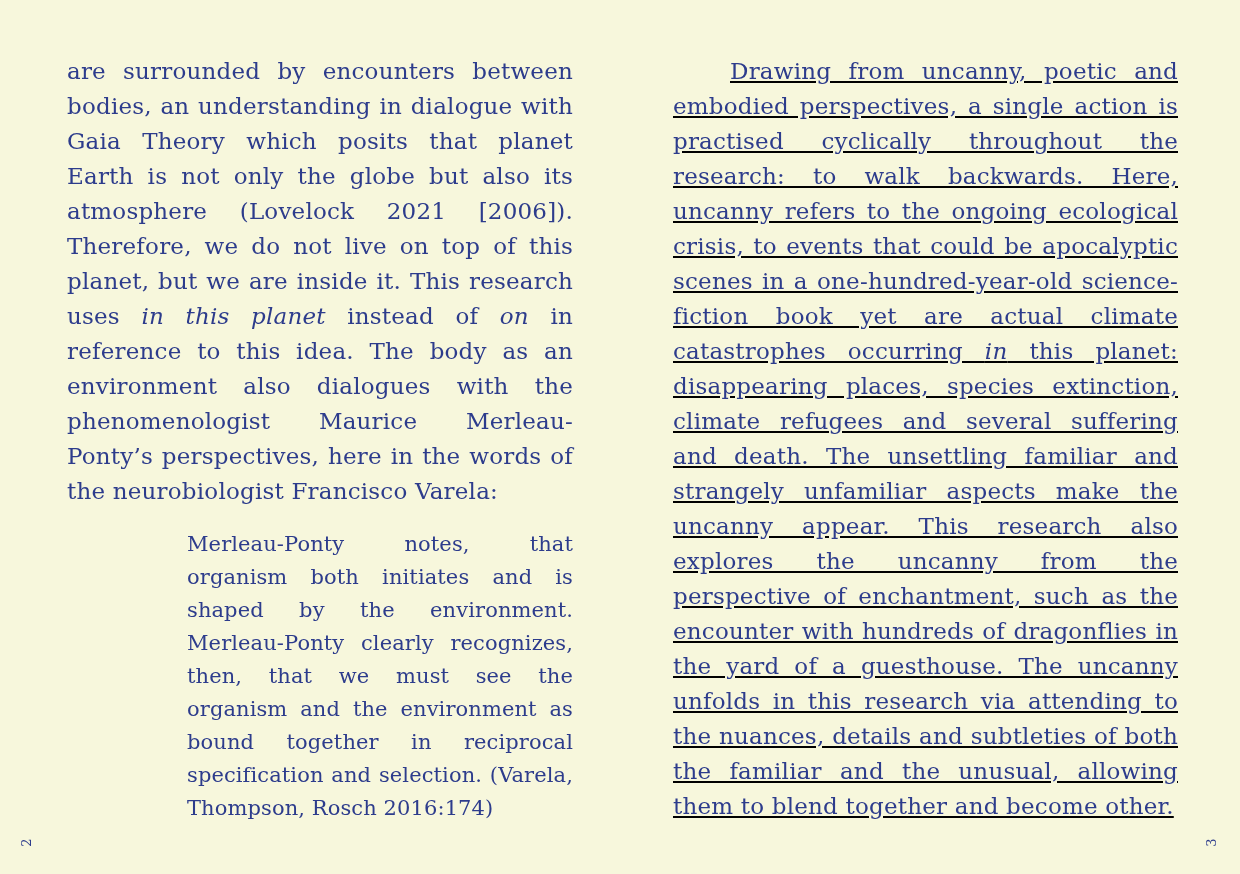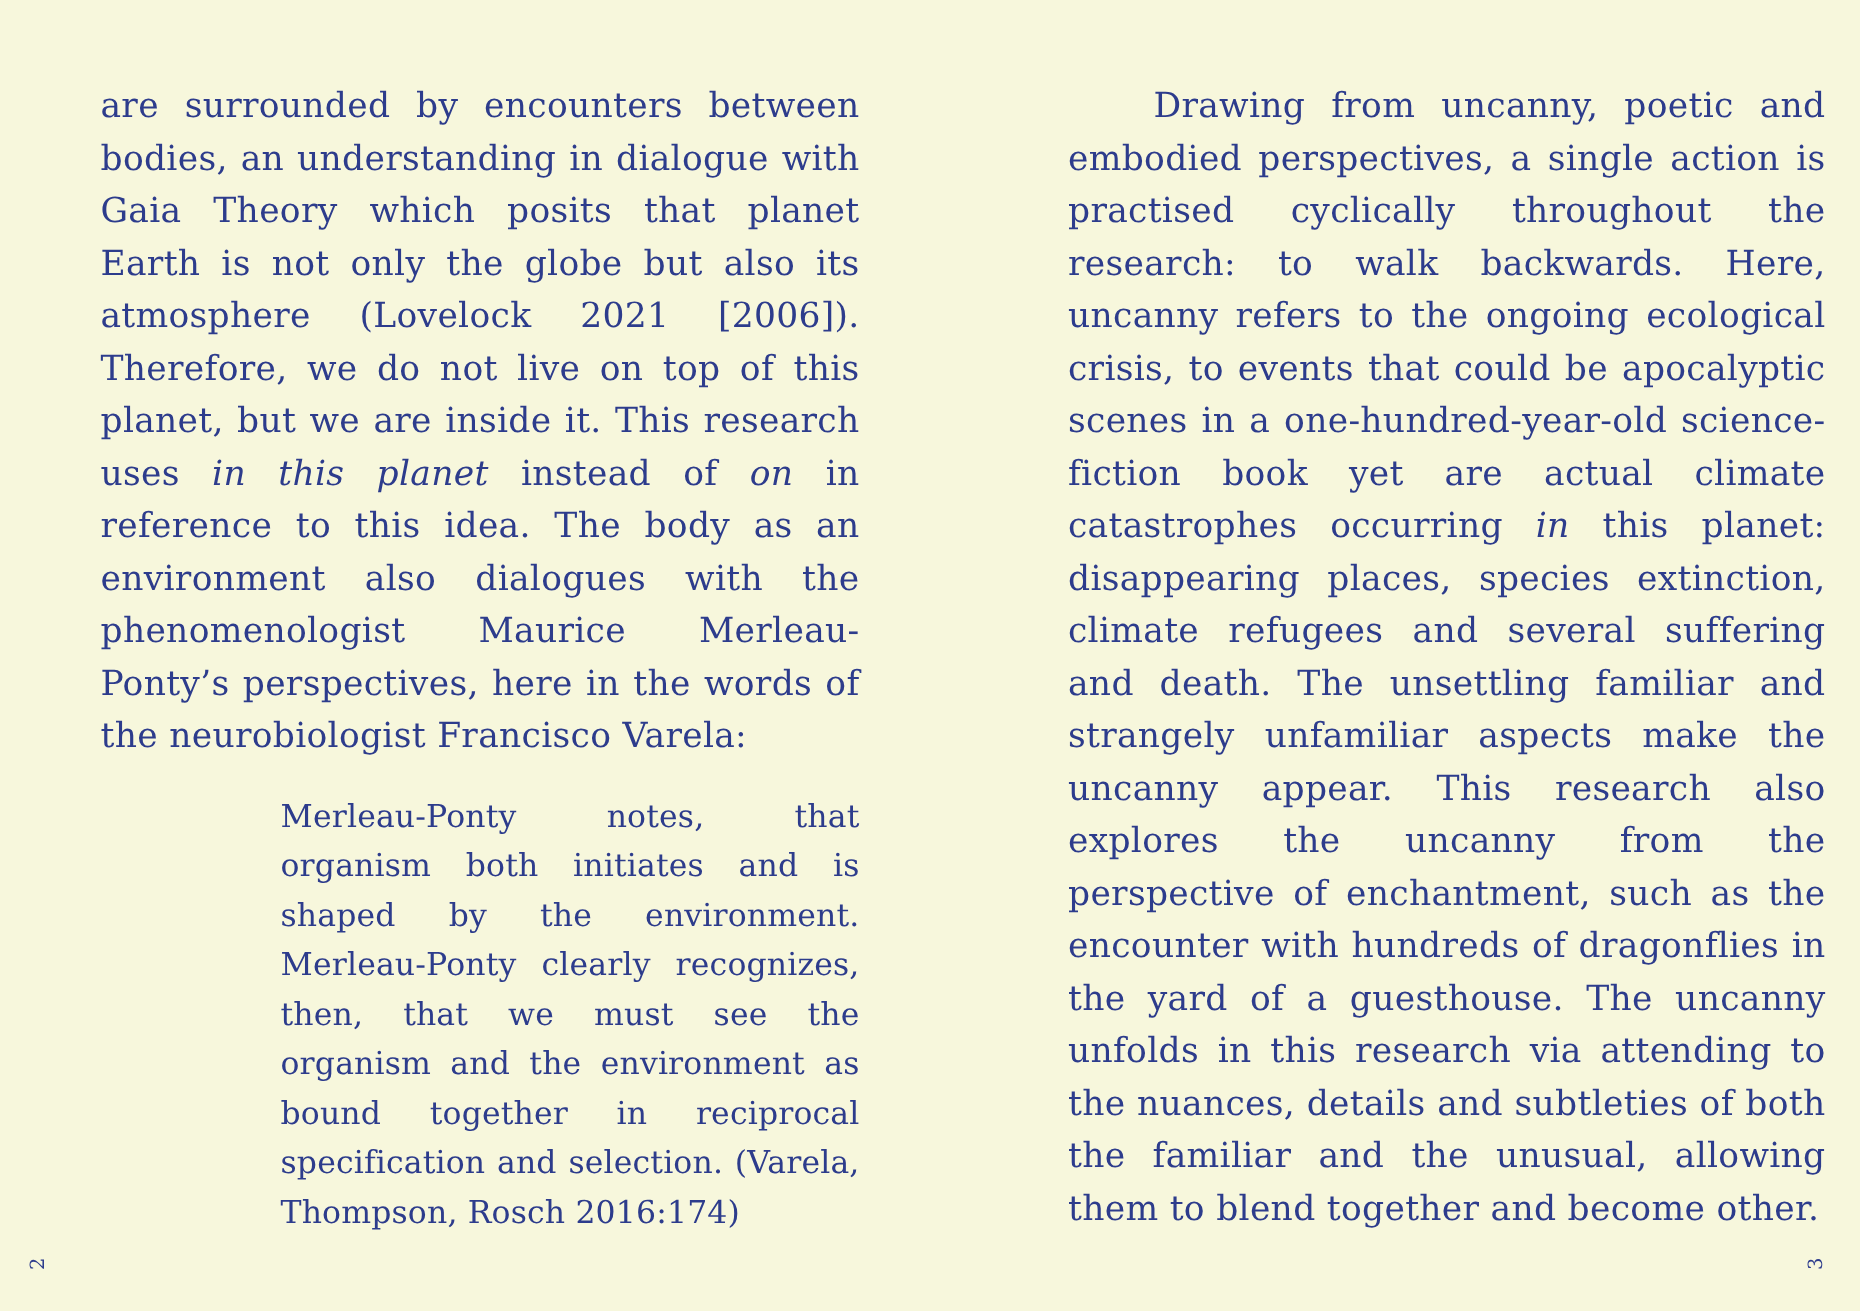--- a/index.html
+++ b/index.html
@@ -12,21 +12,21 @@
     position: relative;
     background: #f7f7dc;
     overflow: hidden;
     font-family: "DejaVu Serif", "Liberation Serif", serif;
   }
   .page {
     position: absolute;
     top: 54px;
   }
   .page-left  { left: 67px;  width: 506px; }
-  .page-right { left: 712px; width: 505px; }
+  .page-right { left: 673px; width: 505px; text-decoration: underline; }
 
   .body-text {
     margin: 0;
     font-size: 23px;
     line-height: 35px;
     color: #2d3c8c;
     text-align: justify;
     letter-spacing: 0.2px;
   }
   .indent-first {

